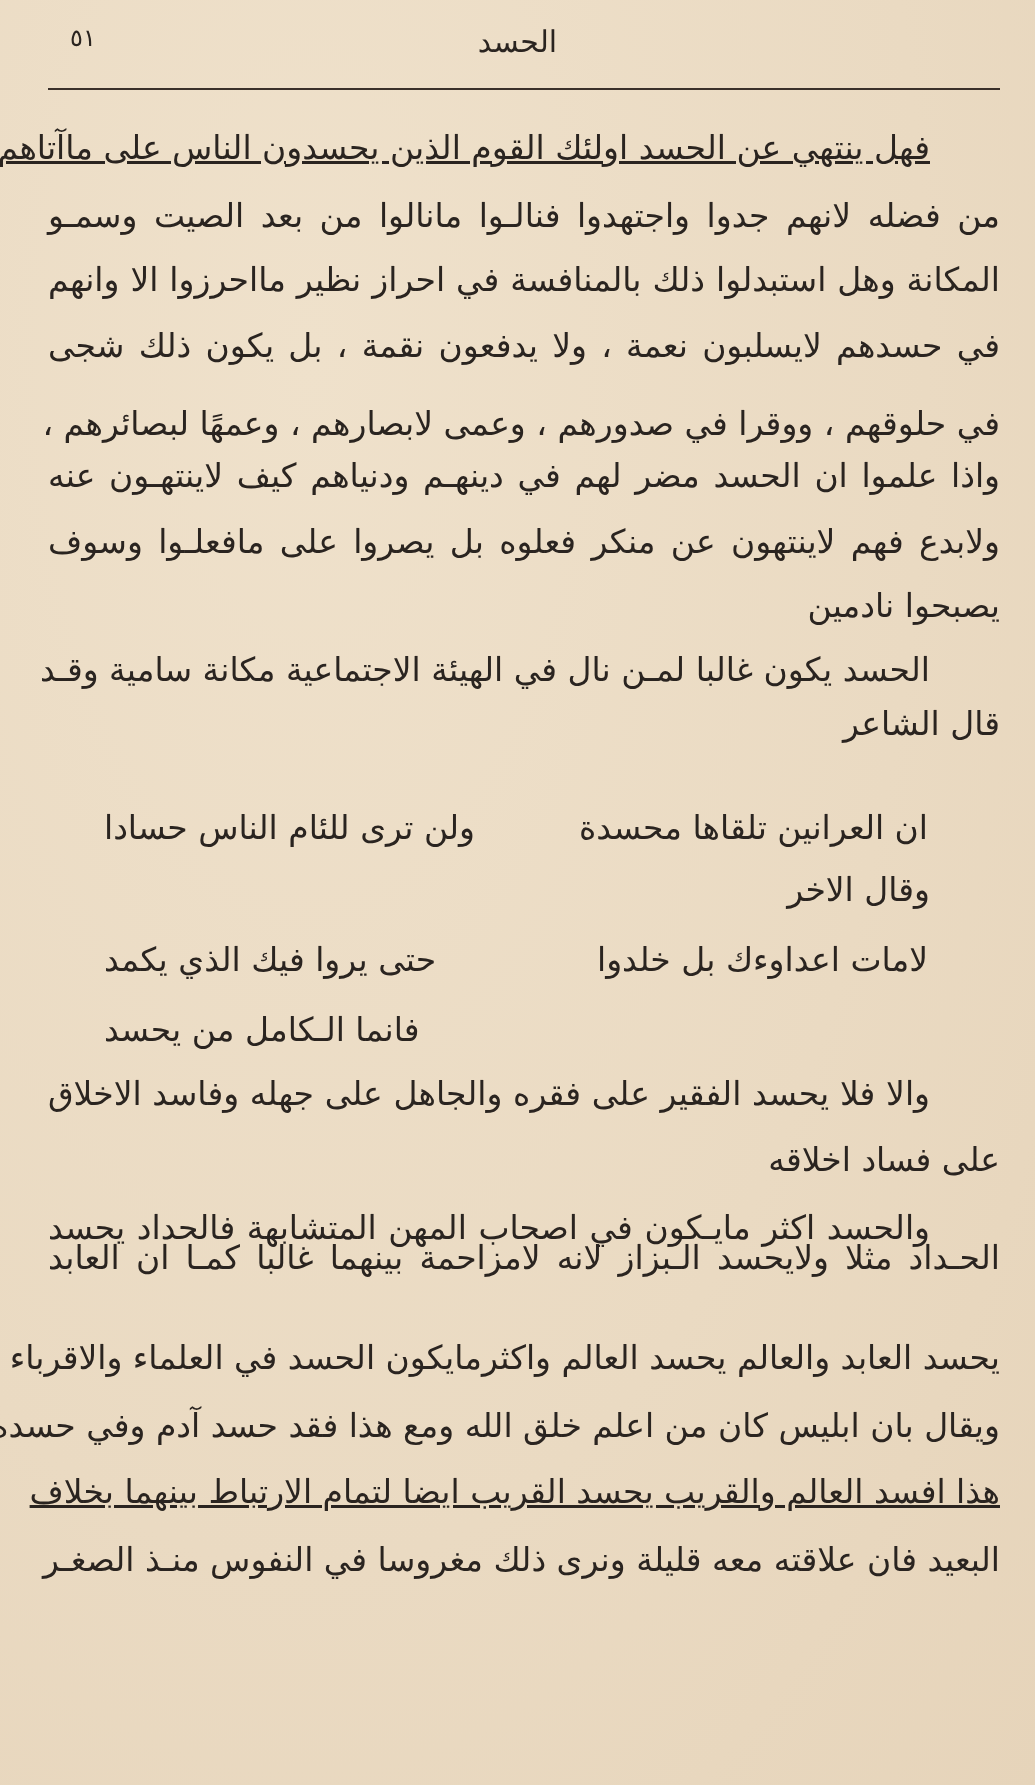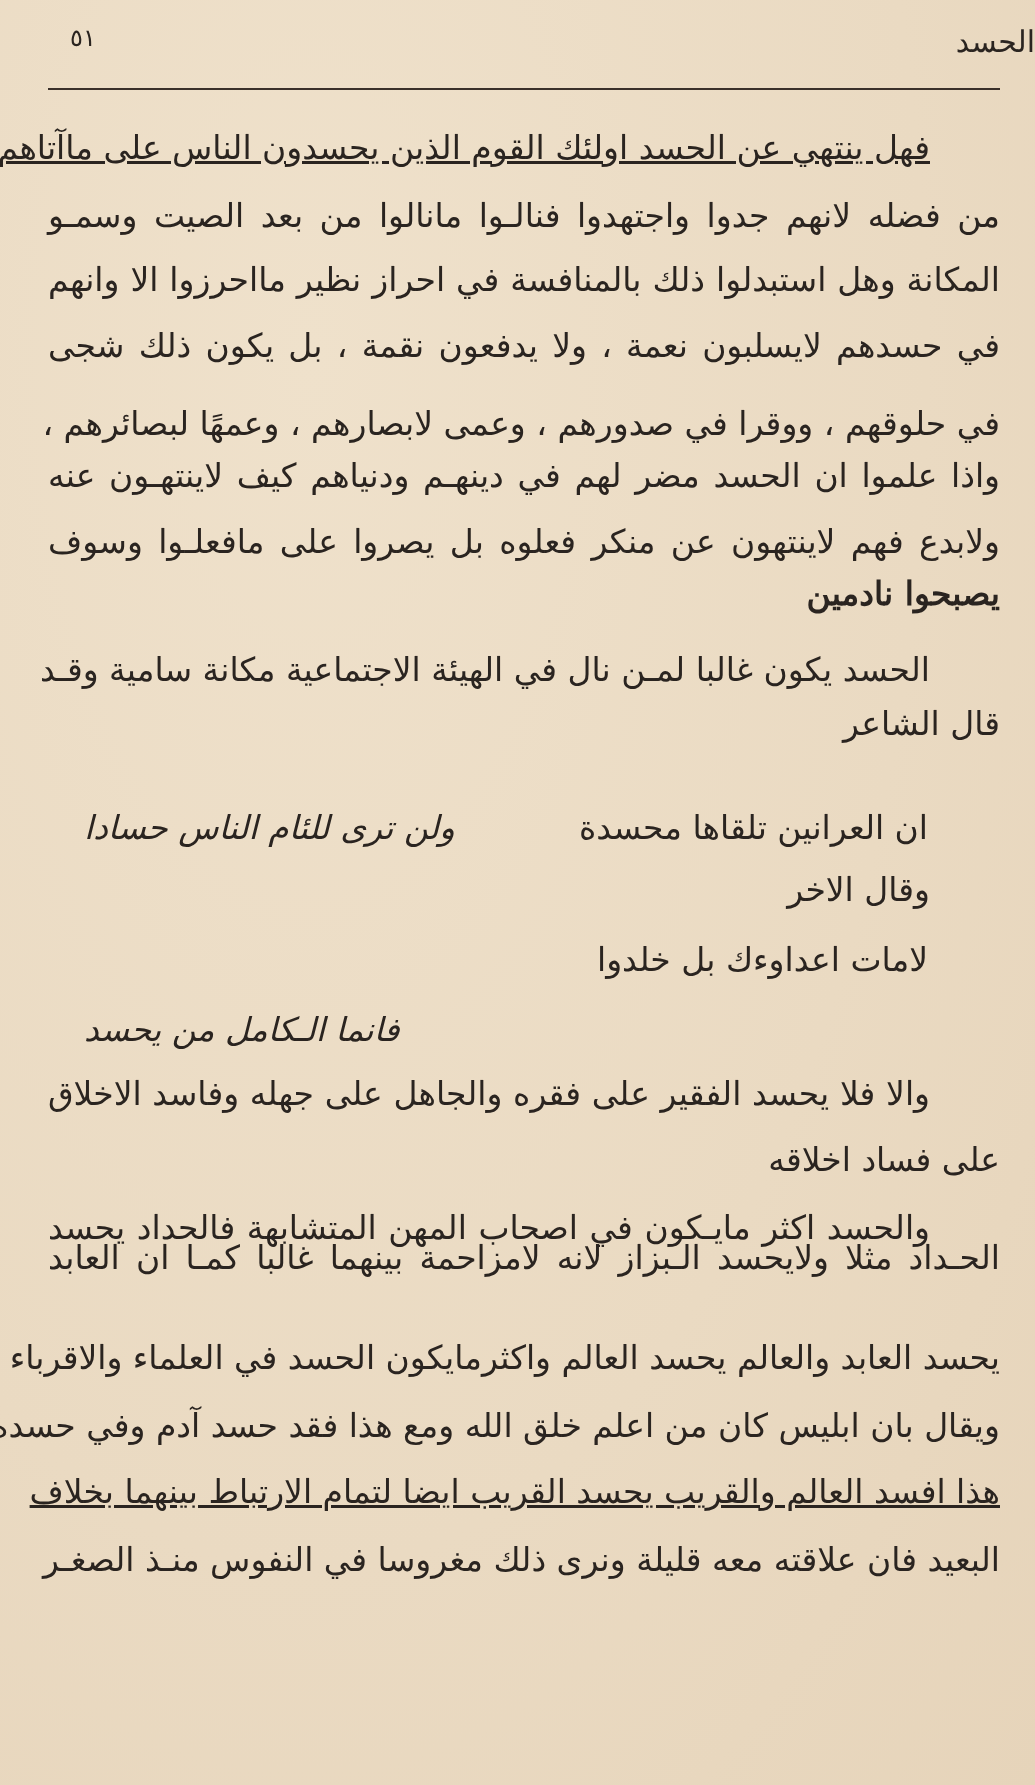--- a/index.html
+++ b/index.html
@@ -6,64 +6,65 @@
     body {
       width: 1035px; height: 1785px;
       background: #ecdcc4;
       background-image: radial-gradient(ellipse at 30% 20%, #efe1cb 0%, #eadac2 60%, #e6d4ba 100%);
       font-family: "DejaVu Serif", serif;
       color: #2a2420;
       position: relative; overflow: hidden;
     }
     .page { position: absolute; left: 0; top: 0; width: 1035px; height: 1785px; direction: rtl; }
     .running-head { position: absolute; top: 24px; left: 0; width: 1035px; height: 50px; }
-    .head-title { position: absolute; left: 0; right: 0; top: 0; font-size: 30px; }
+    .head-title { position: absolute; left: 0; right: 0; top: 0; text-align: center; font-size: 30px; }
     .page-number { position: absolute; left: 70px; top: 0; font-size: 24px; }
     .rule { position: absolute; left: 48px; top: 88px; width: 952px; height: 2px; background: #3a302a; }
     .line {
       position: absolute; left: 48px; width: 952px; height: 56px;
       font-size: 33px; line-height: 56px; white-space: nowrap;
       text-align: justify; text-align-last: justify;
     }
     .line.short { text-align: right; text-align-last: right; }
     .line.indent { padding-right: 70px; box-sizing: border-box; }
     .verse { position: absolute; left: 48px; width: 952px; height: 56px; font-size: 33px; line-height: 56px; white-space: nowrap; }
     .hemi-r { position: absolute; right: 72px; }
-    .hemi-l { position: absolute; left: 36px; font-style: italic; }
+    .hemi-l { position: absolute; left: 56px; }
   </style>
 </head>
 <body>
 
 <div class="page">
   <div class="running-head">
     <div class="head-title">الحسد</div>
     <div class="page-number">٥١</div>
   </div>
   <div class="rule"></div>
 
   <div id="lines-1">
       <div class="line indent" style="top: 120px; text-decoration: underline;">فهل ينتهي عن الحسد اولئك القوم الذين يحسدون الناس على ماآتاهم</div>
       <div class="line" style="top: 188px;">من فضله لانهم جدوا واجتهدوا فنالـوا مانالوا من بعد الصيت وسمـو</div>
       <div class="line" style="top: 252px;">المكانة وهل استبدلوا ذلك بالمنافسة في احراز نظير مااحرزوا الا وانهم</div>
       <div class="line" style="top: 318px;">في حسدهم لايسلبون نعمة ، ولا يدفعون نقمة ، بل يكون ذلك شجى</div>
       <div class="line" style="top: 396px;">في حلوقهم ، ووقرا في صدورهم ، وعمى لابصارهم ، وعمهًا لبصائرهم ،</div>
       <div class="line" style="top: 448px;">واذا علموا ان الحسد مضر لهم في دينهـم ودنياهم كيف لاينتهـون عنه</div>
       <div class="line" style="top: 514px;">ولابدع فهم لاينتهون عن منكر فعلوه بل يصروا على مافعلـوا وسوف</div>
-      <div class="line short" style="top: 566px; font-weight: bold;">يصبحوا نادمين</div>
+      <div class="line short" style="top: 578px;">يصبحوا نادمين</div>
       <div class="line indent" style="top: 642px;">الحسد يكون غالبا لمـن نال في الهيئة الاجتماعية مكانة سامية وقـد</div>
       <div class="line short" style="top: 696px;">قال الشاعر</div>
     </div>
 
   <div class="verse" style="top:800px">
     <span class="hemi-r">ان العرانين تلقاها محسدة</span>
     <span class="hemi-l">ولن ترى للئام الناس حسادا</span>
   </div>
   <div class="line short indent" style="top:862px">وقال الاخر</div>
   <div class="verse" style="top:932px">
     <span class="hemi-r">لامات اعداوءك بل خلدوا</span>
+    <span class="hemi-l">حتى يروا فيك الذي يكمد</span>
   </div>
   <div class="verse" style="top:1002px">
     <span class="hemi-l">فانما الـكامل من يحسد</span>
   </div>
 
   <div id="lines-2">
       <div class="line indent" style="top: 1066px;">والا فلا يحسد الفقير على فقره والجاهل على جهله وفاسد الاخلاق</div>
       <div class="line short" style="top: 1132px;">على فساد اخلاقه</div>
       <div class="line indent" style="top: 1200px;">والحسد اكثر مايـكون في اصحاب المهن المتشابهة فالحداد يحسد</div>
       <div class="line" style="top: 1218px; margin-top: 12px;">الحـداد مثلا ولايحسد الـبزاز لانه لامزاحمة بينهما غالبا كمـا ان العابد</div>

